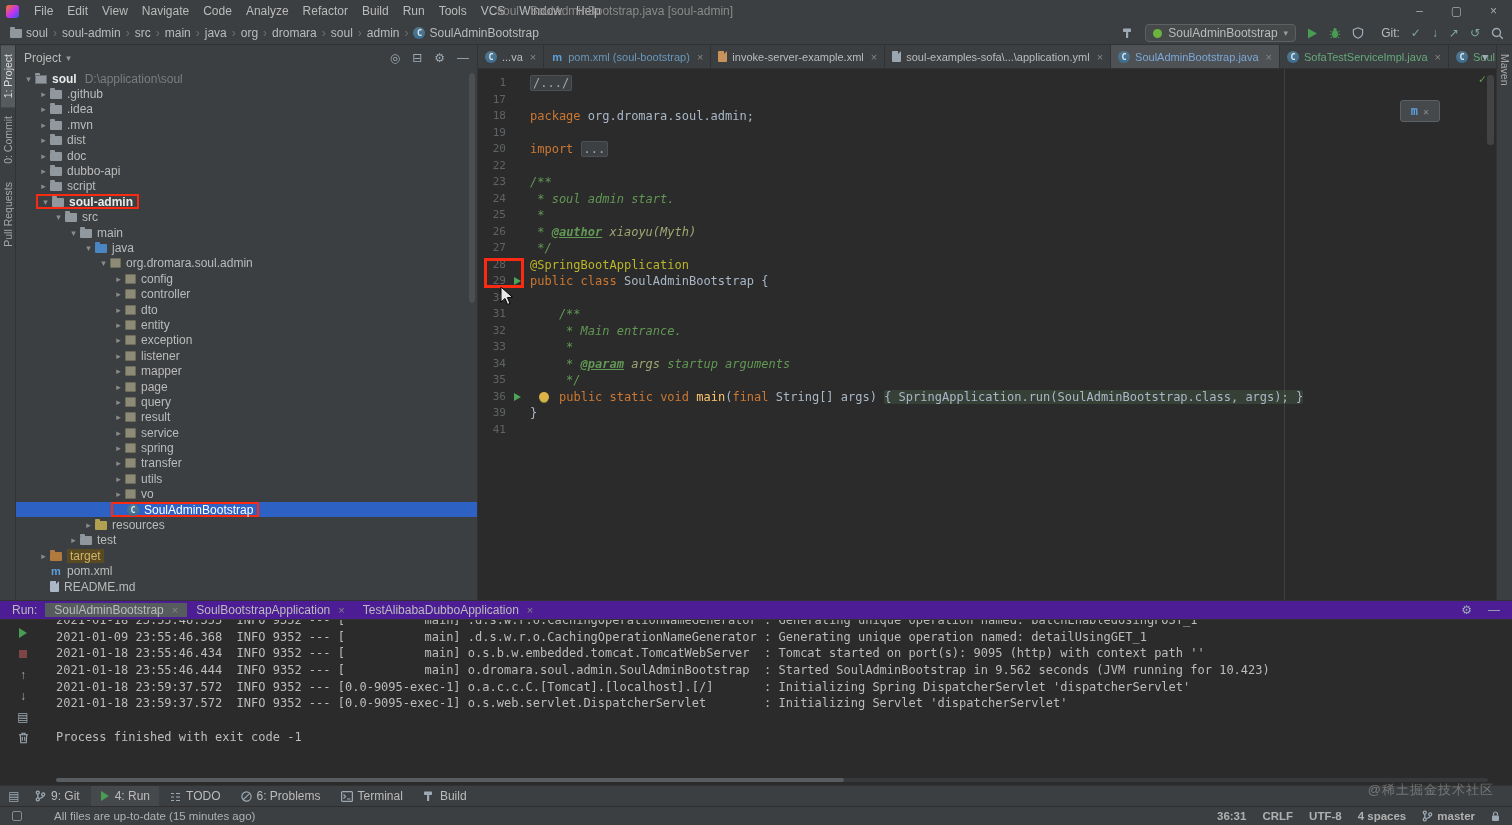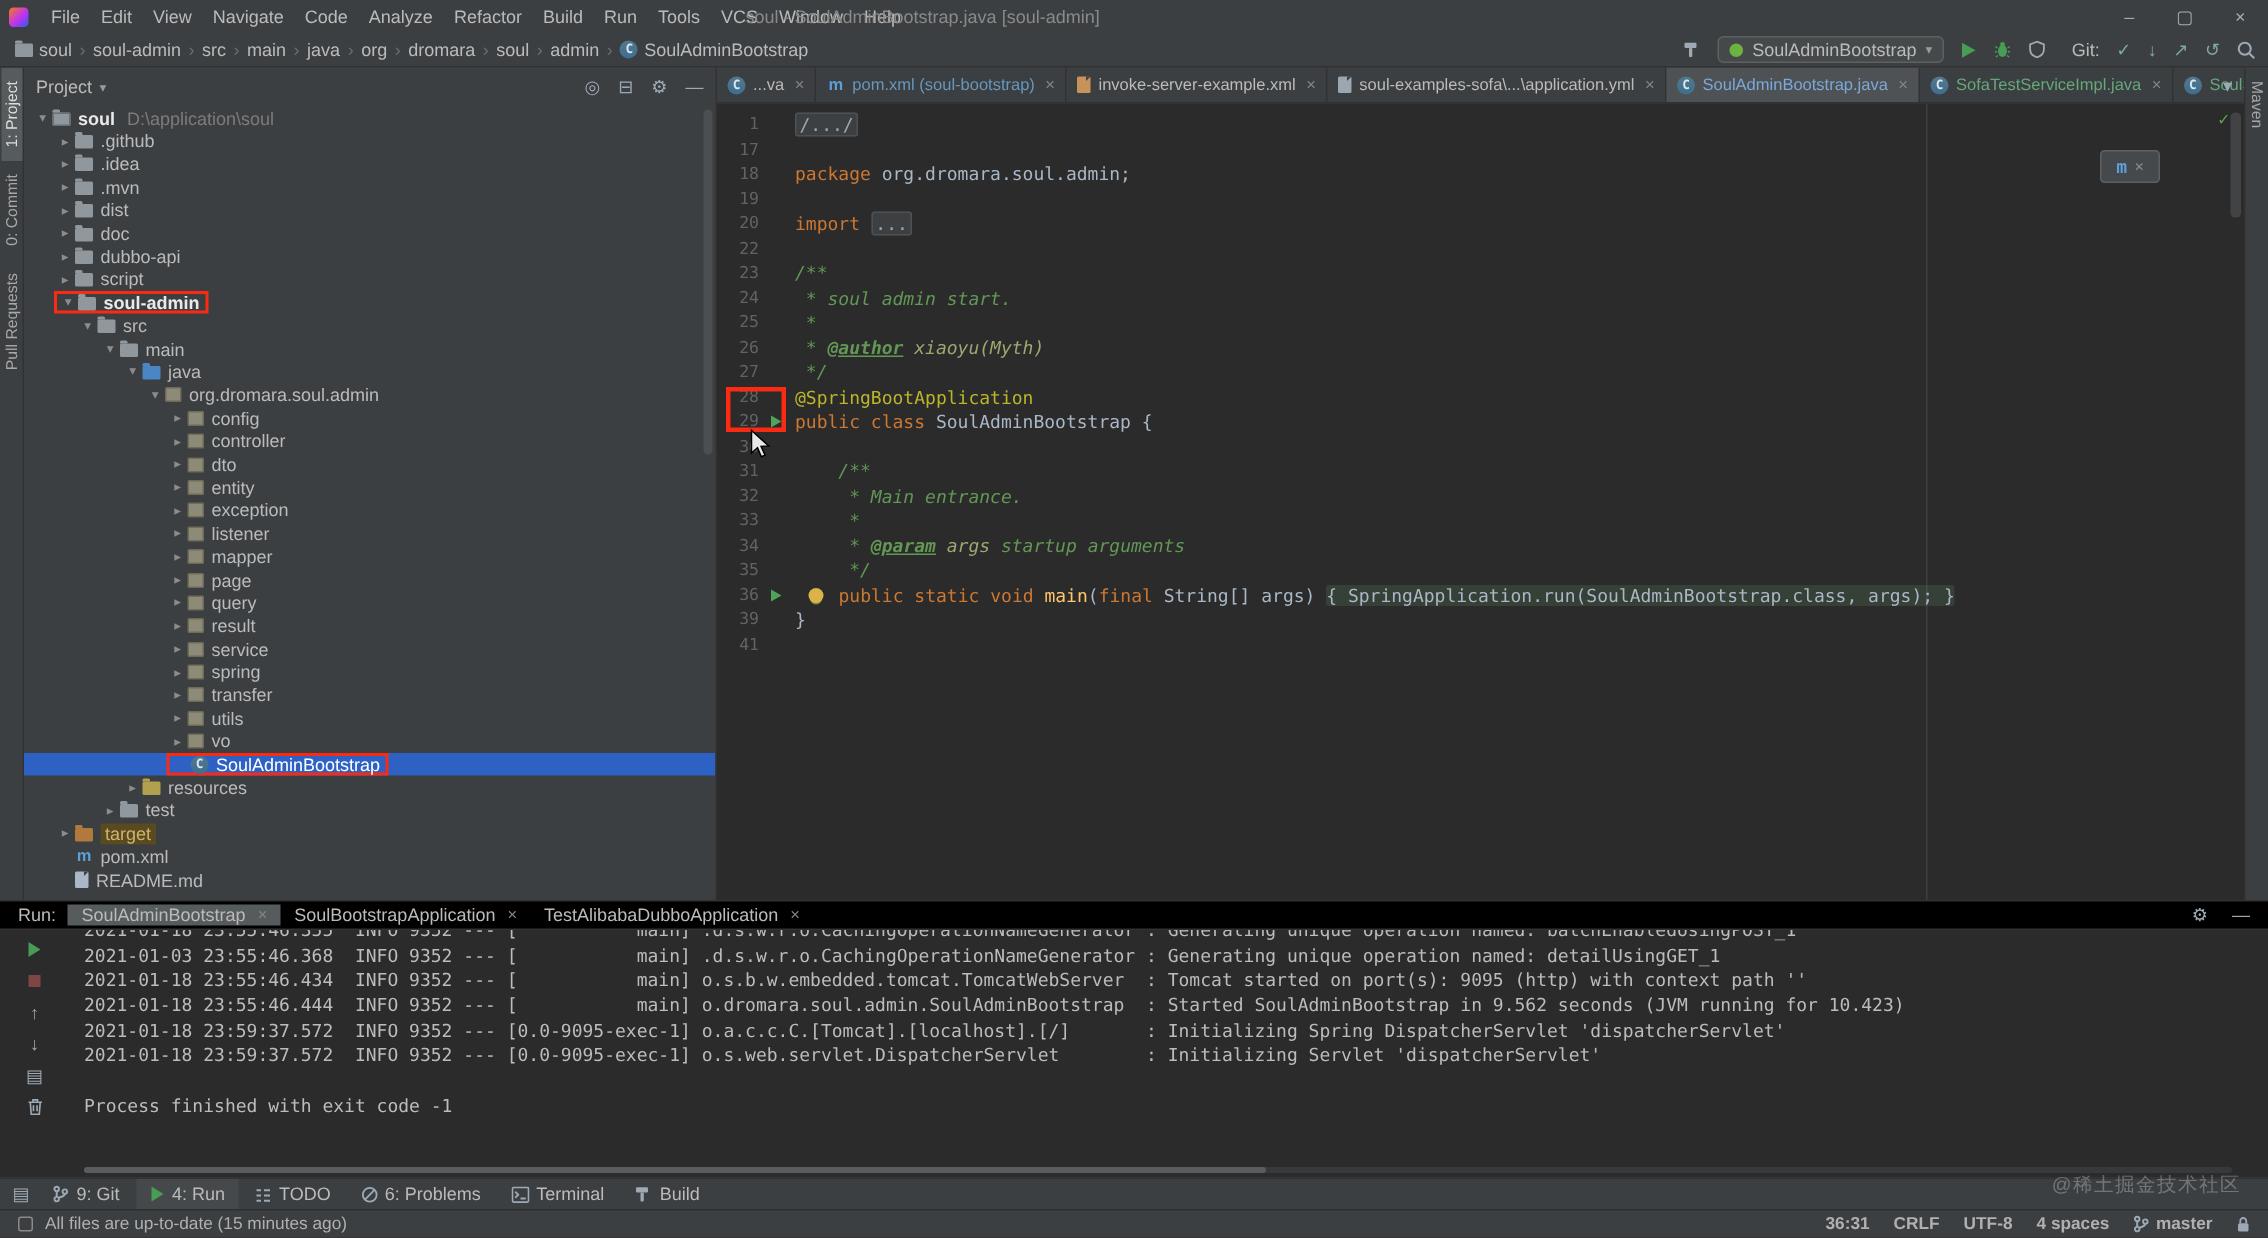--- a/index.html
+++ b/index.html
@@ -95,41 +95,41 @@
   .bulb { display:inline-block; width:10px; height:10px; border-radius:50%; background:#dcb24a; margin:0 10px 0 9px; box-shadow:0 2px 0 -1px #8a8a3a; vertical-align:-1px; }
   .gutter-redbox { position:absolute; left:6px; top:189px; width:40px; height:30px; border:3px solid #fb2a12; }
   .inspect-ok { position:absolute; right:10px; top:3px; color:#57a64a; font-size:12px; }
   .float-tool { position:absolute; right:56px; top:31px; width:40px; height:22px; background:#45494b; border:1px solid #5e6163; border-radius:3px; display:flex; align-items:center; justify-content:center; gap:5px; }
   .float-m { color:#5c9fda; font-weight:bold; }
   .float-x { color:#8a8a8a; font-size:10px; }
   .ed-scroll { position:absolute; right:2px; top:6px; width:7px; height:70px; background:#55585a; border-radius:3px; opacity:.55; }
 
   
   .run-panel { position:absolute; left:0; top:600px; right:0; height:185px; background:#2b2b2b; border-top:1px solid #323232; }
-  .run-header { height:19px; background:#000000; display:flex; align-items:center; border-bottom:1px solid #323232; }
+  .run-header { height:19px; background:#4c1d95; display:flex; align-items:center; border-bottom:1px solid #323232; }
   .run-label { padding:0 8px 0 12px; color:#bbbbbb; }
   .run-tabs { display:flex; align-items:stretch; }
   .rtab { display:flex; align-items:center; gap:6px; padding:0 9px; }
   .rtab.active { background:#565b5d; }
   .run-header-right { margin-left:auto; display:flex; gap:16px; padding-right:12px; color:#9daab5; }
   .console-toolbar { position:absolute; left:8px; top:24px; width:30px; bottom:0; display:flex; flex-direction:column; align-items:center; gap:5px; }
   .cicon { width:16px; height:16px; display:flex; align-items:center; justify-content:center; color:#9daab5; font-size:12px; }
   .console { position:absolute; left:56px; right:4px; top:19px; bottom:10px; overflow:hidden; font-family:"DejaVu Sans Mono",monospace; font-size:12px; color:#bcbcbc; }
   .cline { white-space:pre; height:16.7px; line-height:16.7px; }
   .cline.clipped { margin-top:-8px; }
   .h-scrollbar { position:absolute; left:56px; right:24px; bottom:3px; height:4px; background:#37393b; border-radius:2px; }
   .h-thumb { width:55%; height:4px; background:#5a5d5f; border-radius:2px; }
 
   
   .toolwindow-bar { position:absolute; left:0; top:785px; right:0; height:21px; background:#3c3f41; border-top:1px solid #323232; display:flex; align-items:center; padding-left:4px; gap:2px; }
   .tw-switcher { width:20px; text-align:center; color:#9daab5; }
   .bw-item { display:flex; align-items:center; gap:5px; padding:0 9px; height:21px; color:#bbbbbb; }
   .bw-item.active { background:#46494b; }
   .bw-ic { display:flex; align-items:center; }
-  .statusbar { position:absolute; left:0; top:806px; right:0; height:19px; background:#3c3f41; border-top:1px solid #2f2f2f; display:flex; align-items:center; padding:0 12px; font-size:11.5px; color:#b0b0b0; }
+  .statusbar { position:absolute; left:0; top:806px; right:0; height:19px; background:#3c3f41; border-top:1px solid #2f2f2f; display:flex; align-items:center; padding:0 12px; font-size:11.5px; color:#b0b0b0;gap:24px; }
   .sb-ic { width:10px; height:10px; border:1px solid #8a8a8a; border-radius:2px; margin-right:8px; flex:none; }
   .sb-right { margin-left:auto; display:flex; gap:16px; align-items:center; }
   .sb-item { display:flex; align-items:center; gap:4px;font-weight:bold; }
   .watermark { position:absolute; right:18px; top:781px; font-size:13px; color:rgba(255,255,255,0.28); letter-spacing:1px; pointer-events:none; z-index:50; }
   .mouse-cursor { position:absolute; left:500px; top:286px; z-index:60; pointer-events:none; }
 </style>
 </head>
 <body>
 
 <div class="window">
@@ -666,21 +666,21 @@
             <g fill="none" stroke="#9daab5" stroke-width="1.1">
               <path d="M1 2.8h9M4 2.5V1.2h3v1.3"></path>
               <path d="M2.2 2.8l.6 8h5.4l.6-8"></path>
               <path d="M4.3 4.8v4M6.7 4.8v4"></path>
             </g>
           </svg>
         </div>
       </div>
     <div class="console">
         <div class="cline clipped">2021-01-18 23:55:46.355  INFO 9352 --- [           main] .d.s.w.r.o.CachingOperationNameGenerator : Generating unique operation named: batchEnabledUsingPOST_1</div>
-        <div class="cline">2021-01-03 23:55:46.368  INFO 9352 --- [           main] .d.s.w.r.o.CachingOperationNameGenerator : Generating unique operation named: detailUsingGET_1</div>
+        <div class="cline">2021-01-09 23:55:46.368  INFO 9352 --- [           main] .d.s.w.r.o.CachingOperationNameGenerator : Generating unique operation named: detailUsingGET_1</div>
         <div class="cline">2021-01-18 23:55:46.434  INFO 9352 --- [           main] o.s.b.w.embedded.tomcat.TomcatWebServer  : Tomcat started on port(s): 9095 (http) with context path ''</div>
         <div class="cline">2021-01-18 23:55:46.444  INFO 9352 --- [           main] o.dromara.soul.admin.SoulAdminBootstrap  : Started SoulAdminBootstrap in 9.562 seconds (JVM running for 10.423)</div>
         <div class="cline">2021-01-18 23:59:37.572  INFO 9352 --- [0.0-9095-exec-1] o.a.c.c.C.[Tomcat].[localhost].[/]       : Initializing Spring DispatcherServlet 'dispatcherServlet'</div>
         <div class="cline">2021-01-18 23:59:37.572  INFO 9352 --- [0.0-9095-exec-1] o.s.web.servlet.DispatcherServlet        : Initializing Servlet 'dispatcherServlet'</div>
         <div class="cline"></div>
         <div class="cline">Process finished with exit code -1</div>
       </div>
     <div class="h-scrollbar">
         <div class="h-thumb"></div>
       </div>

